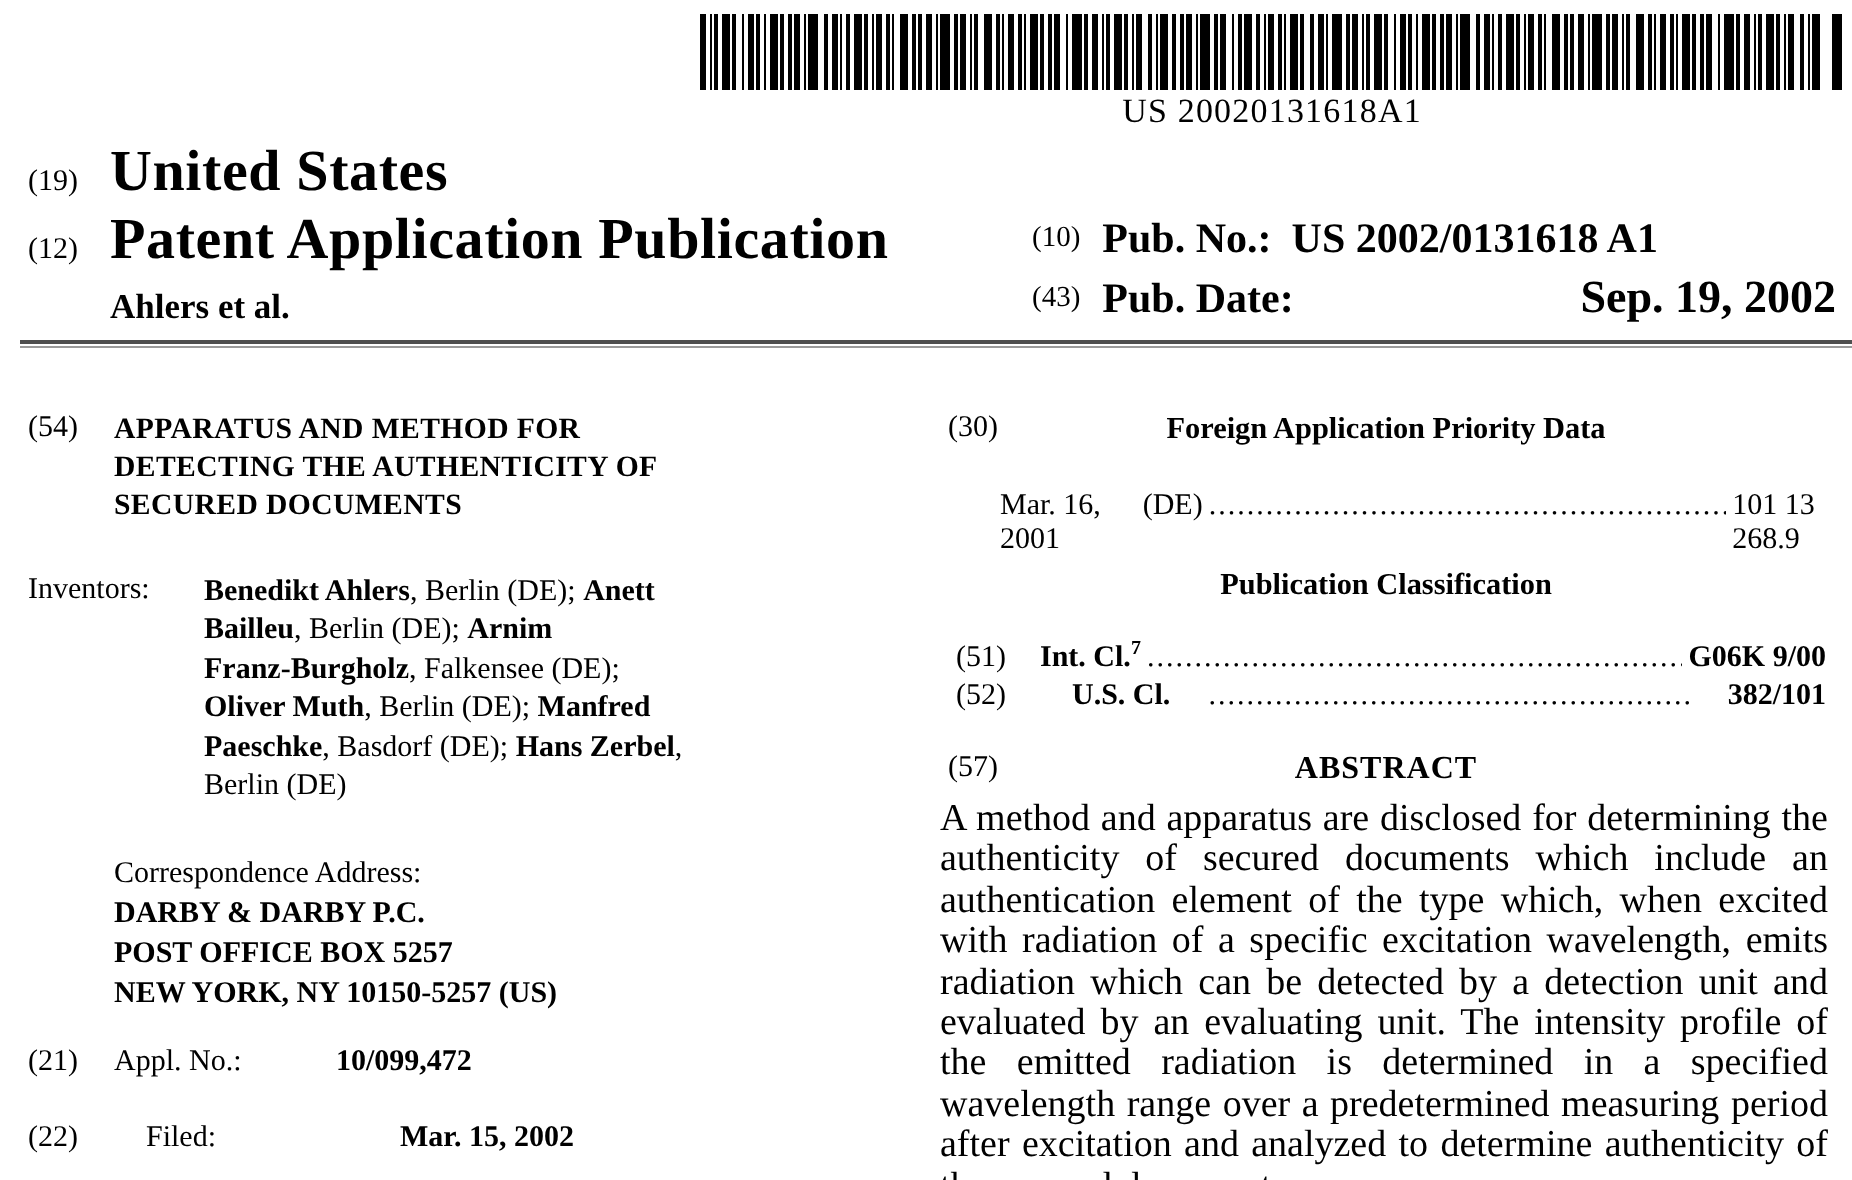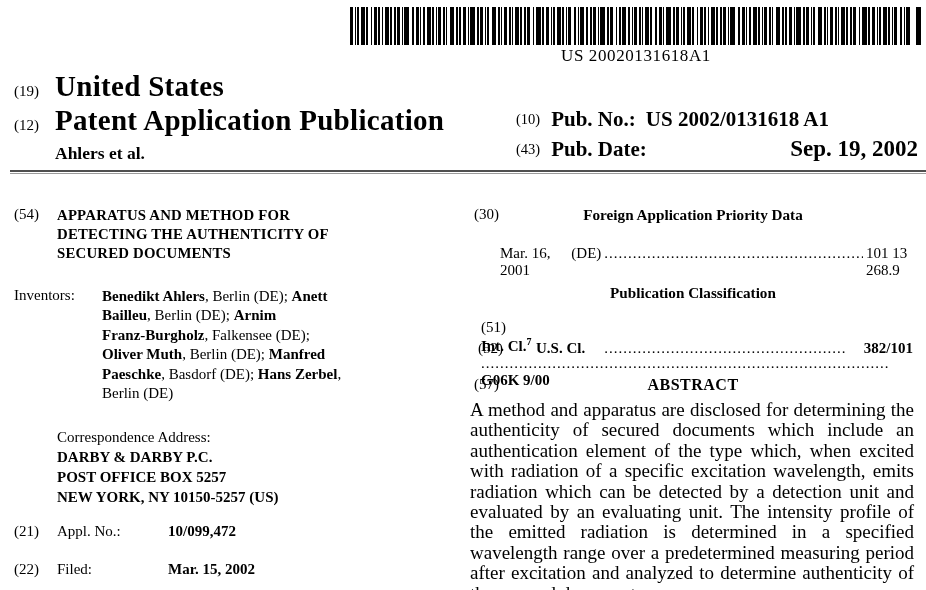--- a/index.html
+++ b/index.html
@@ -41,35 +41,35 @@
   .flex { display:flex; }
 
   
   #title-row { left:14px; top:206px; width:440px; }
   .title-text { font-weight:bold; font-size:14.8px; line-height:19px; letter-spacing:0.2px; }
   #inventors-row { left:14px; top:287px; width:446px; }
   .inv-label { width:88px; flex:none; }
   .inv-lines { line-height:19.4px; }
   #corr-block { left:57px; top:427px; line-height:20px; }
   #appl-row { left:14px; top:523px; width:440px; }
-  #filed-row { left:14px; top:561px; width:440px; }
+  #filed-row { left:14px; top:561px; width:440px;gap:16px; }
   .field-label { width:111px; flex:none; }
   .field-value { font-weight:bold; }
 
   
   .rcol { left:470px; width:446px; }
   #priority-head { top:206px; }
   .r-code { position:absolute; left:4px; top:0; }
   .r-center { text-align:center; font-weight:bold; font-size:15.2px; }
   #priority-row { top:245px; display:flex; align-items:baseline; padding-left:30px; box-sizing:border-box; }
   .leader { flex:1 1 auto; overflow:hidden; white-space:nowrap; margin:0 3px; letter-spacing:1px; }
   .leader::after { content:"......................................................................................"; }
   #class-head { top:284px;font-family:Liberation Serif, serif; }
   .cls-row { display:flex; align-items:baseline; padding:0 3px 0 8px; box-sizing:border-box; }
-  #intcl-row { top:319px;flex-direction:column; }
+  #intcl-row { top:319px; }
   #uscl-row { top:340px;gap:16px; }
   .cls-code { width:42px; flex:none; }
   .cls-label { font-weight:bold; white-space:nowrap; }
   .cls-value { font-weight:bold; white-space:nowrap; }
   sup { font-size:10px; }
   #abstract-head { top:376px; }
   #abstract-head .r-center { font-size:16px; letter-spacing:0.5px; }
   #abstract-text { left:470px; top:400px; width:444px; text-align:justify; font-size:19px; line-height:20.4px; }
 </style>
 </head>

